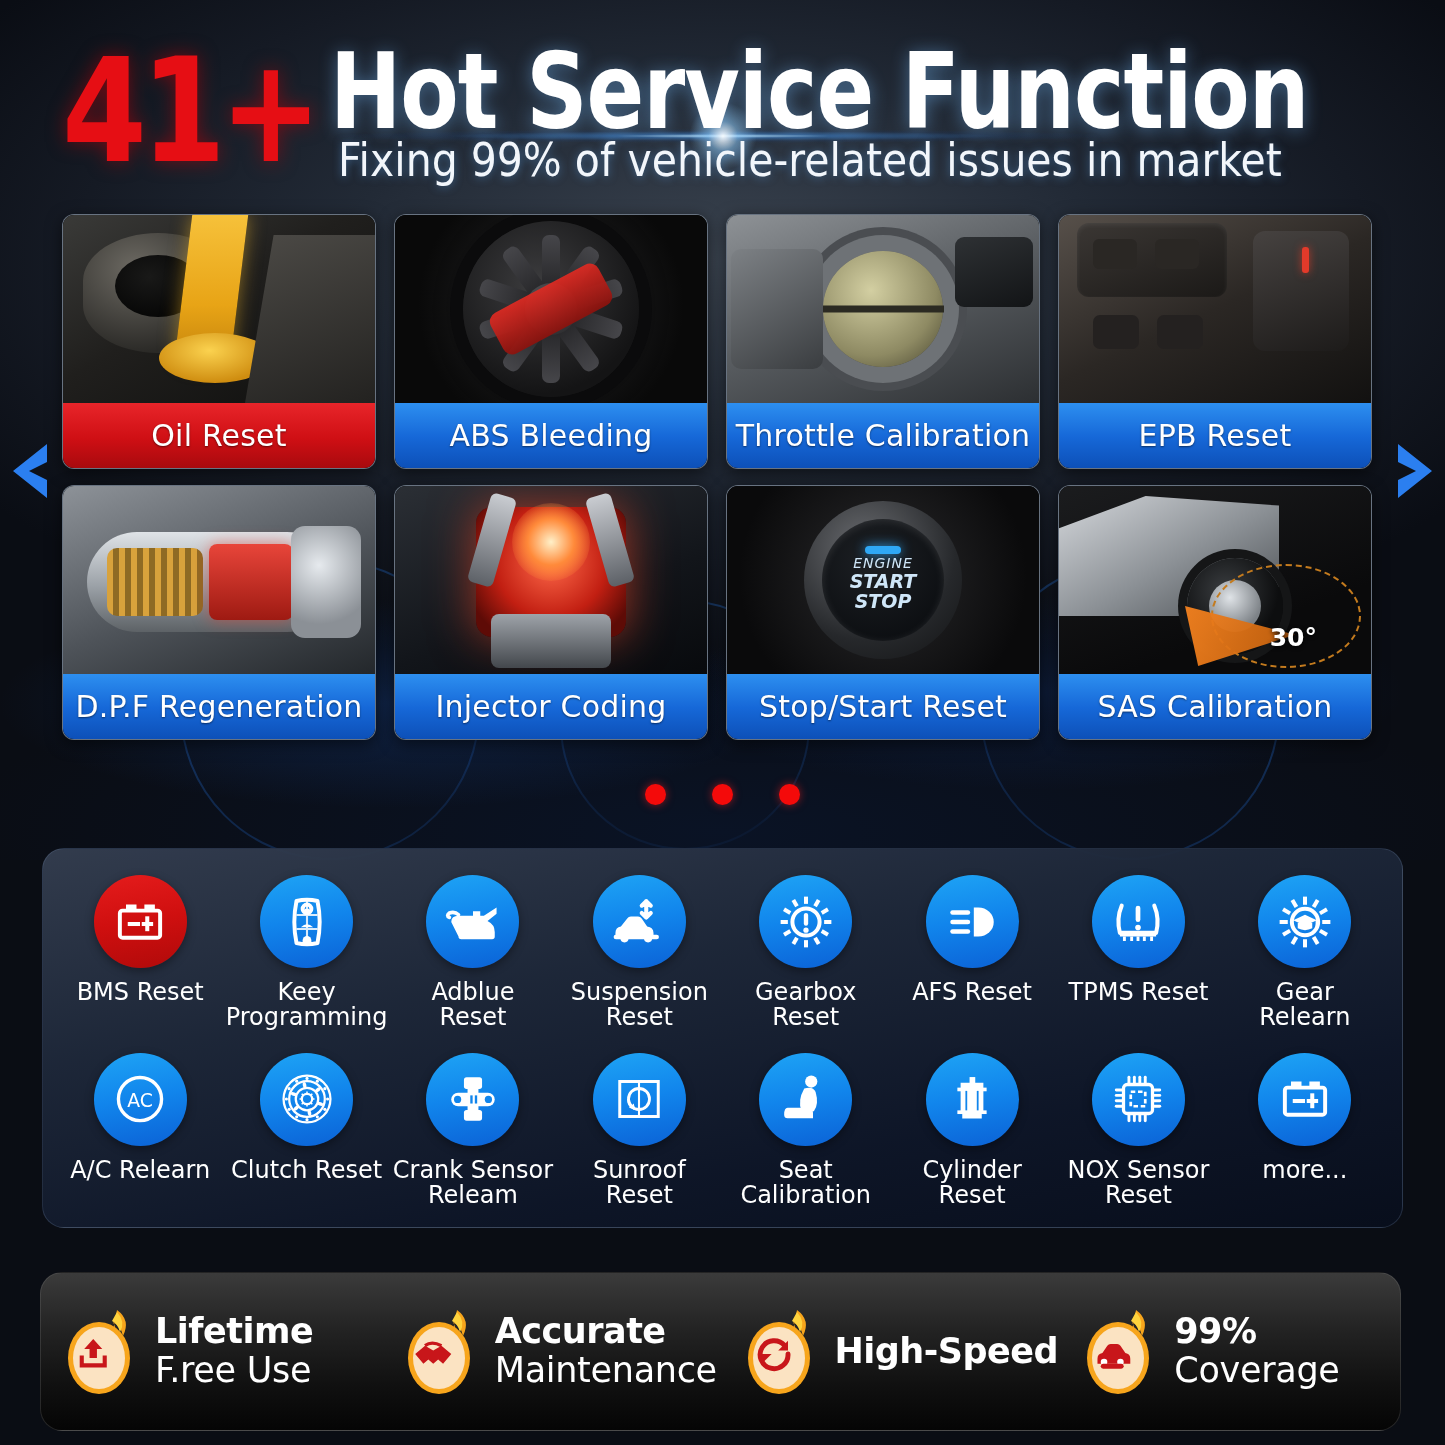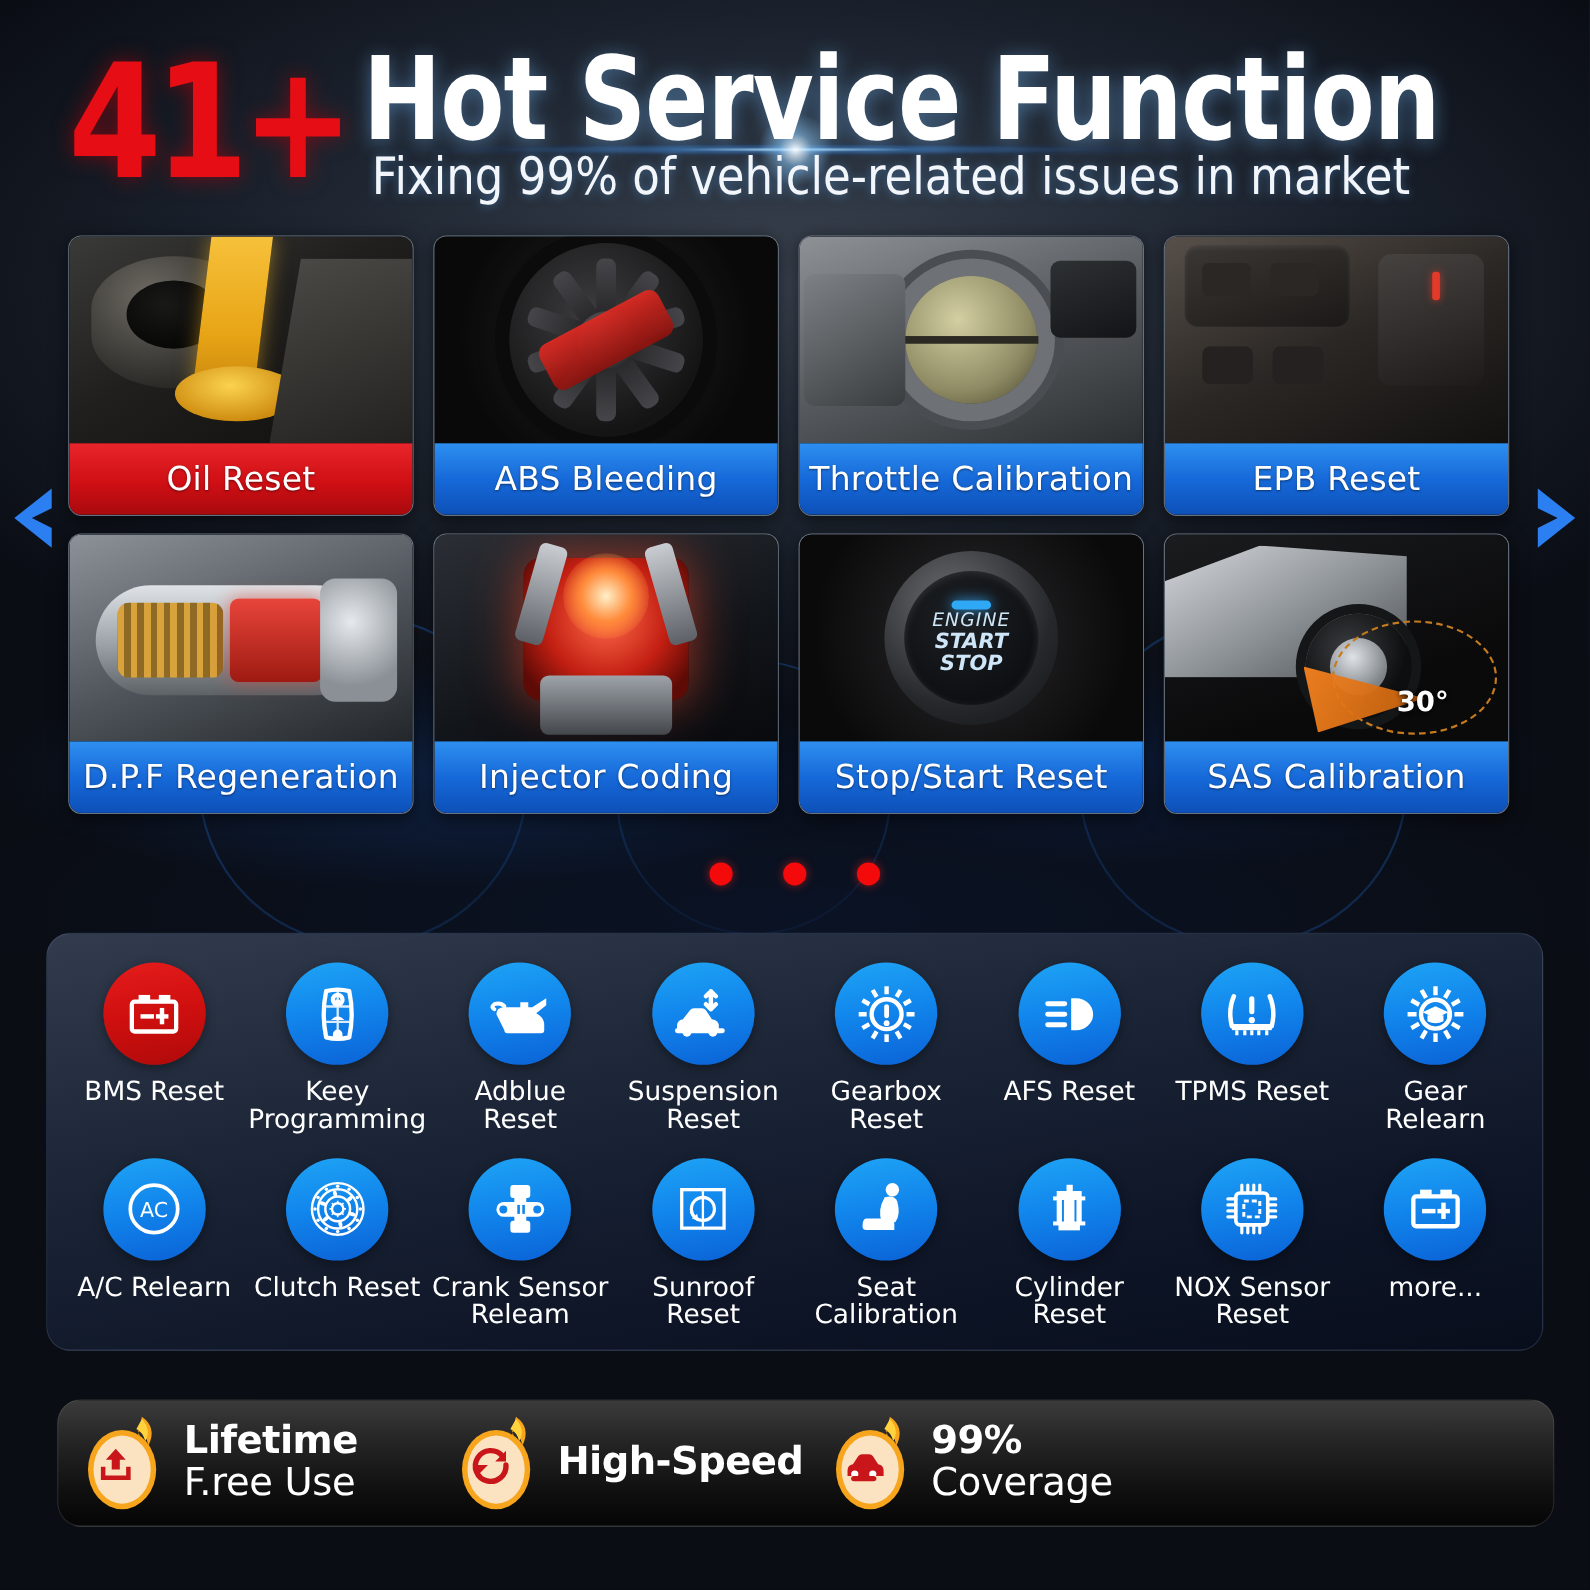--- a/index.html
+++ b/index.html
@@ -134,21 +134,21 @@
   .icon-caption {
     margin-top:12px; text-align:center;
     font-size:24px; line-height:1.06; color:#fff;
     font-family:"DejaVu Sans", sans-serif;
     white-space:pre-line;
   }
   .row2 { margin-top:22px; }
 
   
   #features {
-    position:absolute; left:52px; top:1272px; width:1361px; height:116px;
+    position:absolute; left:40px; top:1272px; width:1361px; height:159px;
     border-radius:22px;
     background: linear-gradient(180deg,#3b3b3b 0%,#242424 34%,#101010 72%,#050505 100%);
     border:1px solid rgba(120,120,120,.28);
     display:grid; grid-template-columns: repeat(4, 1fr);
     align-items:center;
     z-index:6;
   }
   .feature { display:flex; align-items:center; gap:14px; padding-left:22px; }
   .flame-badge { position:relative; width:78px; height:92px; flex:none; }
   .feature-text {
@@ -249,21 +249,21 @@
       </div>
       <div class="card-label lbl-blue">Injector Coding</div>
     </div>
     <div class="card">
       <div class="thumb">
       <div style="position:absolute;inset:0;background:radial-gradient(circle at 50% 48%,#2a2a2c,#0a0a0b 78%);"></div>
       <div style="position:absolute;left:50%;top:50%;transform:translate(-50%,-50%);width:158px;height:158px;border-radius:50%;background:radial-gradient(circle at 38% 30%,#6a6c70,#26282b 62%,#121314);"></div>
       <div style="position:absolute;left:50%;top:50%;transform:translate(-50%,-50%);width:122px;height:122px;border-radius:50%;background:radial-gradient(circle at 42% 34%,#1d2024,#07090c);box-shadow:inset 0 2px 8px rgba(255,255,255,.12);"></div>
       <div style="position:absolute;left:50%;top:34%;transform:translate(-50%,-50%);width:36px;height:8px;border-radius:4px;background:#2fa8f5;box-shadow:0 0 12px rgba(50,170,250,.9);"></div>
       <div style="position:absolute;left:50%;top:52%;transform:translate(-50%,-50%);text-align:center;font-family:'DejaVu Sans',sans-serif;color:#cfe6f8;font-style:italic;line-height:1.06;">
-        <div style="font-size:17px;letter-spacing:1px;">ENGINE</div>
+        <div style="font-size:14px;letter-spacing:1px;">ENGINE</div>
         <div style="font-size:19px;font-weight:bold;">START</div>
         <div style="font-size:19px;font-weight:bold;">STOP</div>
       </div>
       </div>
       <div class="card-label lbl-blue">Stop/Start Reset</div>
     </div>
     <div class="card">
       <div class="thumb">
       <div style="position:absolute;inset:0;background:linear-gradient(160deg,#1b1c1e,#0a0a0b 70%);"></div>
       <div style="position:absolute;left:-10px;top:10px;width:230px;height:120px;background:linear-gradient(150deg,#d7dade,#8b9095 55%,#4a4e52);clip-path:polygon(0 30%,42% 0,100% 8%,100% 100%,0 100%);"></div>
@@ -601,20 +601,36 @@
         <div class="feature-bot">F.ree Use</div>
       </div>
     </div>
     <div class="feature">
       <div class="flame-badge"><svg width="78" height="92" viewBox="0 0 78 92">
     <path d="M54 4 q14 10 6 26 q-2 -10 -10 -14 q6 12 -2 18z" fill="#f7a51c"></path>
     <path d="M54 6 q9 10 3 20 q-2 -8 -8 -11z" fill="#ffd33d"></path>
     <ellipse cx="36" cy="52" rx="31" ry="36" fill="#f7a51c"></ellipse>
     <ellipse cx="36" cy="52" rx="26" ry="31" fill="#fbe3c2"></ellipse>
     <g transform="translate(4,20) scale(0.82)">
+            <path d="M10 34 l12 -10 l10 6 l10 -6 l12 10 l-10 12 l-6 -5 l-6 5 l-6 -5 l-6 5z" fill="#c8161a"></path>
+            <path d="M22 24 q8 -6 20 0" stroke="#c8161a" stroke-width="4" fill="none"></path>
+          </g>
+  </svg></div>
+      <div class="feature-text">
+        <div class="feature-top">Accurate</div>
+        <div class="feature-bot">Maintenance</div>
+      </div>
+    </div>
+    <div class="feature">
+      <div class="flame-badge"><svg width="78" height="92" viewBox="0 0 78 92">
+    <path d="M54 4 q14 10 6 26 q-2 -10 -10 -14 q6 12 -2 18z" fill="#f7a51c"></path>
+    <path d="M54 6 q9 10 3 20 q-2 -8 -8 -11z" fill="#ffd33d"></path>
+    <ellipse cx="36" cy="52" rx="31" ry="36" fill="#f7a51c"></ellipse>
+    <ellipse cx="36" cy="52" rx="26" ry="31" fill="#fbe3c2"></ellipse>
+    <g transform="translate(4,20) scale(0.82)">
             <path d="M46 24 a17 17 0 1 0 4 10" stroke="#c8161a" stroke-width="6" fill="none" stroke-linecap="round"></path>
             <path d="M50 18 v12 h-12z" fill="#c8161a"></path>
             <path d="M18 46 v-12 h12z" fill="#c8161a"></path>
           </g>
   </svg></div>
       <div class="feature-text">
         <div class="feature-top">High-Speed</div>
       </div>
     </div>
     <div class="feature">

